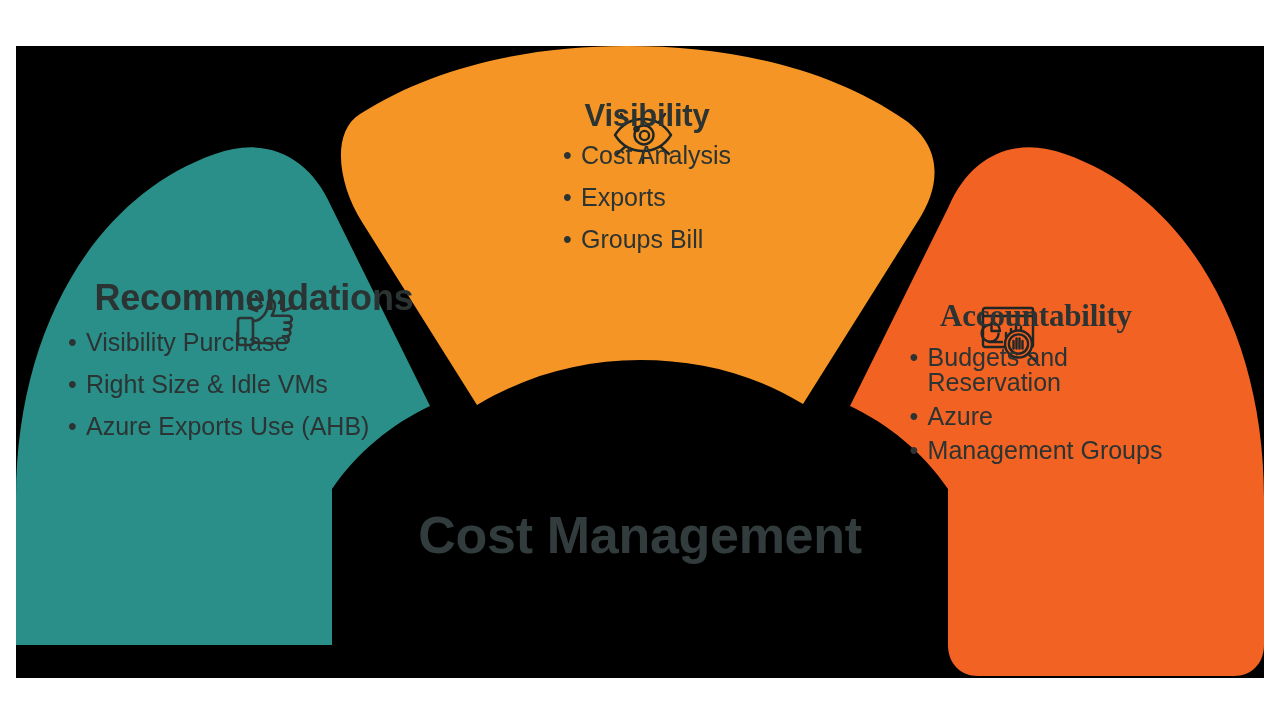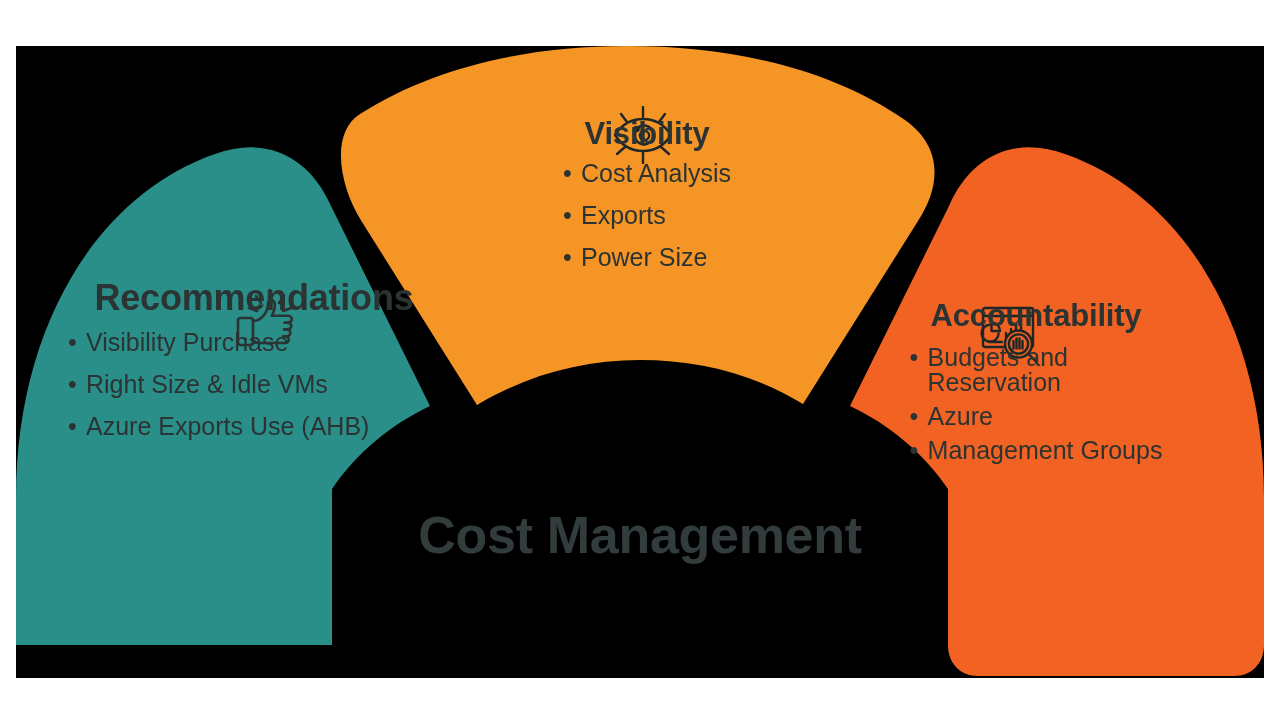--- a/index.html
+++ b/index.html
@@ -15,28 +15,28 @@
   .seg-list li{position:relative;padding-left:18px;line-height:1.0;}
   .seg-list li .bul{position:absolute;left:0;top:0;}
 
   
   #rec-block{left:54px;top:280px;width:400px;text-align:center;}
   #rec-block .seg-title{font-size:36px;margin:0 0 14px 0;}
   #rec-block .seg-list{font-size:25px;text-align:left;padding-left:14px;}
   #rec-block .seg-list li{margin-bottom:17px;}
 
   
-  #vis-block{left:447px;top:118px;width:400px;text-align:center;}
+  #vis-block{left:447px;top:100px;width:400px;text-align:center;}
   #vis-block .seg-title{font-size:31px;margin:0 0 12px 0;}
   #vis-block .seg-list{font-size:25px;display:inline-block;text-align:left;}
   #vis-block .seg-list li{margin-bottom:17px;}
 
   
   #acc-block{left:836px;top:300px;width:400px;text-align:center;}
-  #acc-block .seg-title{font-size:31px;margin:0 0 14px 0;}
+  #acc-block .seg-title{font-size:31px;margin:0 0 14px 0;font-family:Liberation Serif, serif;}
   #acc-block .seg-list{font-size:25px;display:inline-block;text-align:left;line-height:1.28;}
   #acc-block .seg-list li{margin-bottom:9px;}
   #acc-block .seg-list li .bul{top:0;}
 
   .hub-title{position:absolute;left:340px;top:505px;width:600px;text-align:center;
              font-size:52px;font-weight:700;color:#323C3C;letter-spacing:-0.3px;}
   .icon-rec{position:absolute;left:232px;top:288px;}
   .icon-vis{position:absolute;left:612px;top:106px;}
   .icon-acc{position:absolute;left:980px;top:305px;}
 </style>
@@ -136,21 +136,21 @@
       <li>
         <span class="bul">•</span>
         <span>Cost Analysis</span>
       </li>
       <li>
         <span class="bul">•</span>
         <span>Exports</span>
       </li>
       <li>
         <span class="bul">•</span>
-        <span>Power Size</span>
+        <span>Groups Bill</span>
       </li>
     </ul>
   </div>
 
   <div class="icon-acc">
     <svg width="64" height="60" viewBox="0 0 64 60" fill="none" stroke="#1F2626" stroke-width="2.4" stroke-linecap="round" stroke-linejoin="round">
       <rect x="3" y="3" width="50" height="39" rx="2"></rect>
       <line x1="3" y1="11" x2="53" y2="11"></line>
       <path d="M20 26 A8.5 8.5 0 0 0 11.5 17.5 L11.5 26 Z"></path>
       <path d="M9.5 19.8 A8.5 8.5 0 1 0 18.6 28.4"></path>

